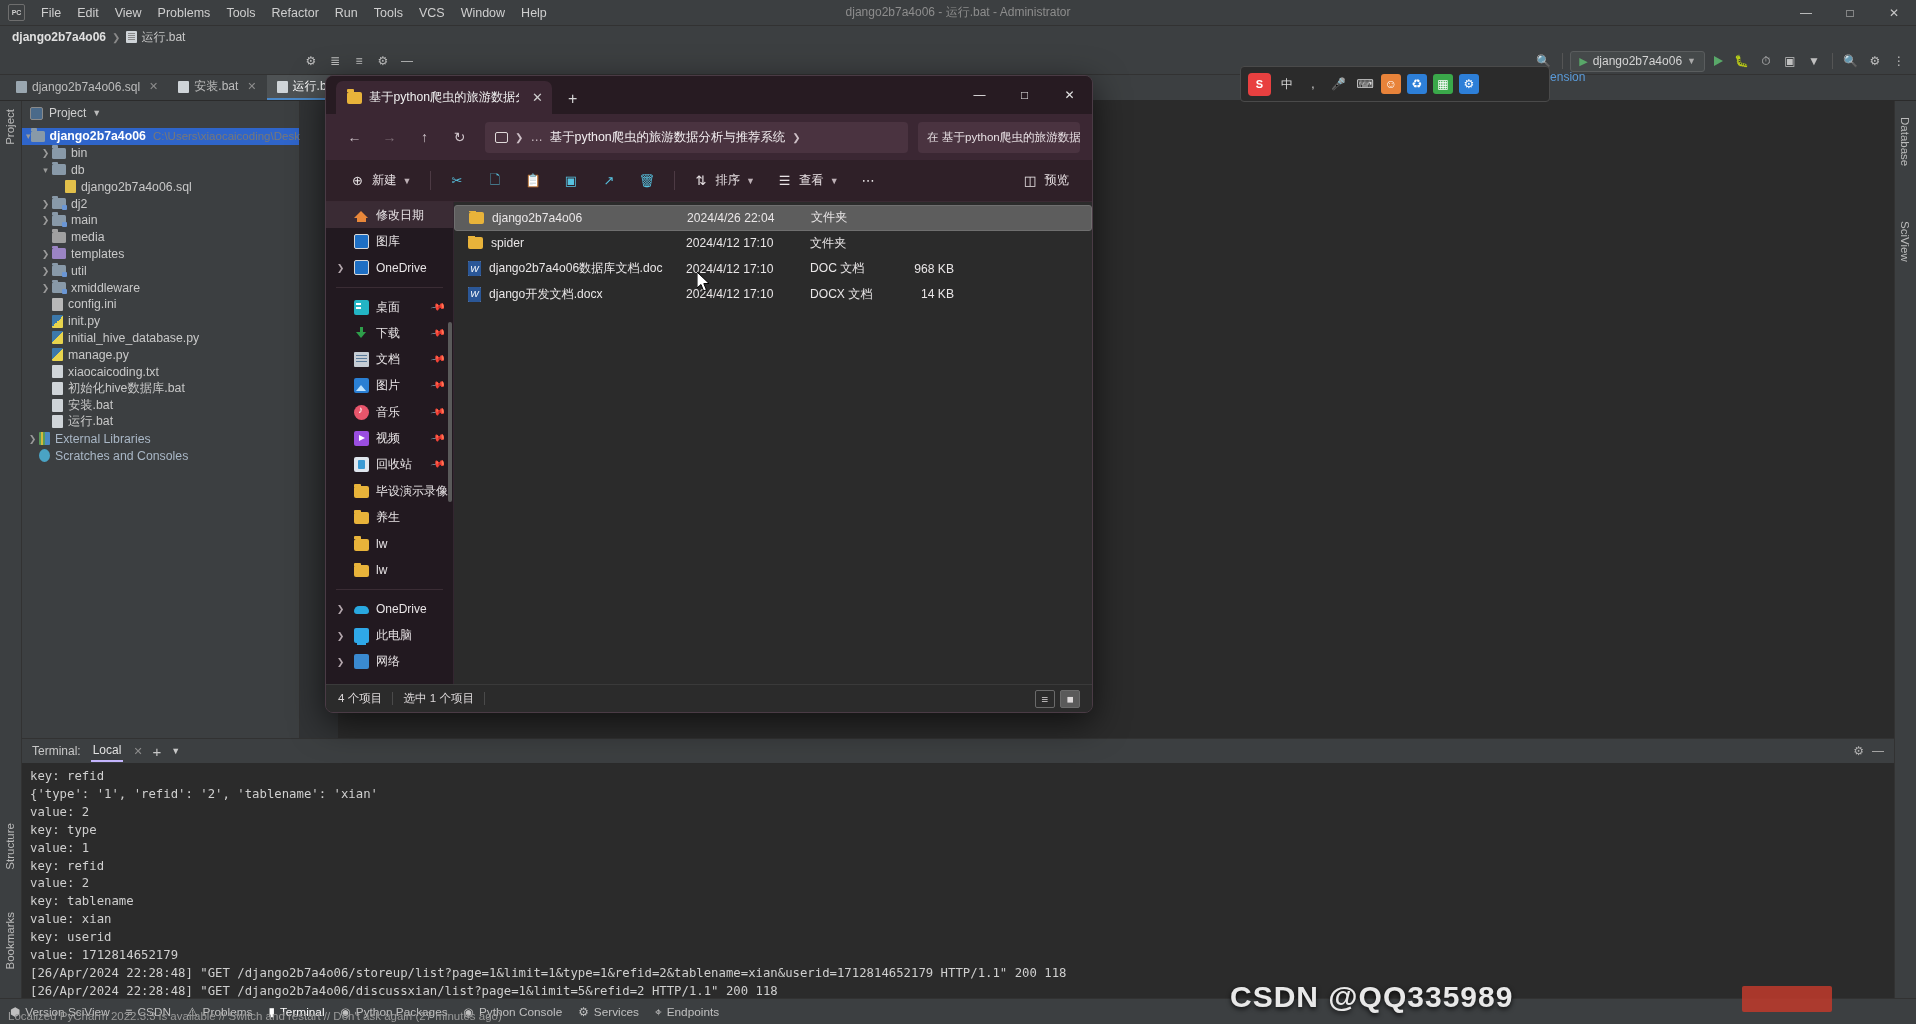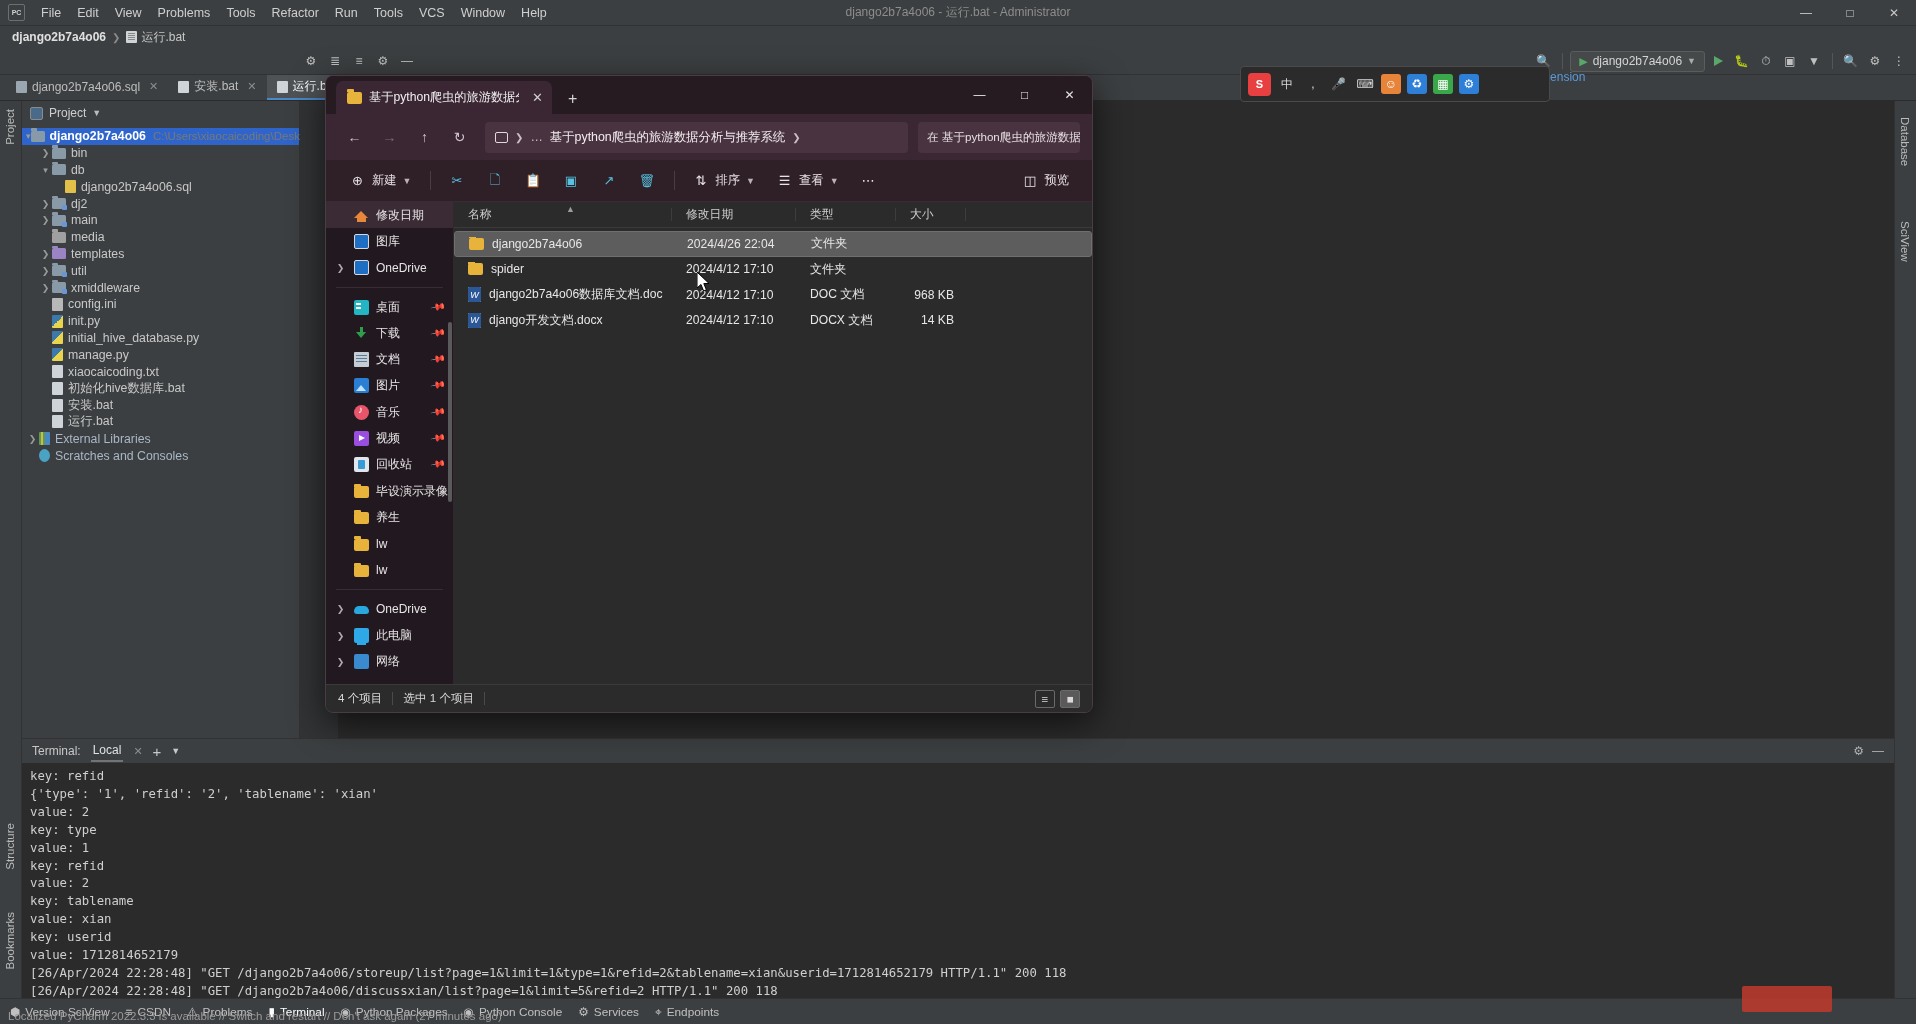--- a/index.html
+++ b/index.html
@@ -109,21 +109,21 @@
   
   .rightstrip{ position:absolute; right:0; top:101px; bottom:26px; width:22px;
      background:#3c3f41; border-left:1px solid #323232;}
   .rlabel{writing-mode:vertical-rl; font-size:11.5px; color:#bbb; padding:10px 4px;}
 
   
   .terminalpanel { position:absolute; left:22px; right:22px; bottom:26px; height:260px;
      background:#2b2b2b; border-top:1px solid #323232; }
   .th { height:24px; background:#3c3f41; display:flex; align-items:center; gap:10px;
      padding:0 10px; font-size:12px; color:#c8c8c8; }
-  .th .lt { color:#e0e0e0; border-bottom:2px solid #737373; padding:3px 2px; }
+  .th .lt { color:#e0e0e0; border-bottom:2px solid #c4b5fd; padding:3px 2px; }
   .th .gear{margin-left:auto;display:flex;gap:8px;color:#b0b0b0;}
   .termbody{ padding:5px 8px; font-family:"DejaVu Sans Mono","Liberation Mono",monospace;
      font-size:12.3px; color:#cfcfcf; line-height:17.9px; white-space:pre; }
   .cursorblk{display:inline-block;width:7px;height:13px;border:1px solid #9a9a9a;
      vertical-align:-2px;}
 
   
   .statusbar { position:absolute; left:0; right:0; bottom:0; height:26px; background:#3c3f41;
      display:flex; align-items:center; gap:16px; padding:0 10px; font-size:11.8px; color:#c0c0c0;
      border-top:1px solid #323232; }
@@ -546,20 +546,21 @@
       <span>⚙</span>
       <span>Services</span>
     </span>
     <span class="sb-item">
       <span>⌖</span>
       <span>Endpoints</span>
     </span>
   </div>
   <div class="bottommsg">Localized PyCharm 2022.3.3 is available // Switch and restart // Don't ask again (27 minutes ago)</div>
 
+  <div class="watermark">CSDN @QQ335989</div>
   <div class="wm-red"></div>
 </div>
 
 <div class="explorer">
 
   <div class="ex-titlebar">
     <div class="ex-tab">
       <i class="fld"></i>
       <span class="txt">基于python爬虫的旅游数据分</span>
       <span class="cl">✕</span>
@@ -730,27 +731,20 @@
           <div class="sideitem">
             <span class="ar">❯</span>
             <i class="sico net"></i>
             <span>网络</span>
           </div>
         </div>
       <div class="sidescroll"></div>
     </div>
 
     <div class="ex-main">
-      <div class="colhead">
-        <div class="c" style="width:218px">名称</div>
-        <div class="sortcaret">▲</div>
-        <div class="c" style="width:124px">修改日期</div>
-        <div class="c" style="width:100px">类型</div>
-        <div class="c" style="width:70px">大小</div>
-      </div>
       <div id="file-rows" style="padding-top:3px">
           <div class="frow sel">
             <div class="c" style="width: 218px;">
               <i class="fi-folder"></i>
               <span>django2b7a4o06</span>
             </div>
             <div class="c" style="width: 124px;">2024/4/26 22:04</div>
             <div class="c" style="width: 100px;">文件夹</div>
             <div class="c" style="width: 70px; justify-content: flex-end; padding-right: 12px; padding-left: 0px;"></div>
           </div>

